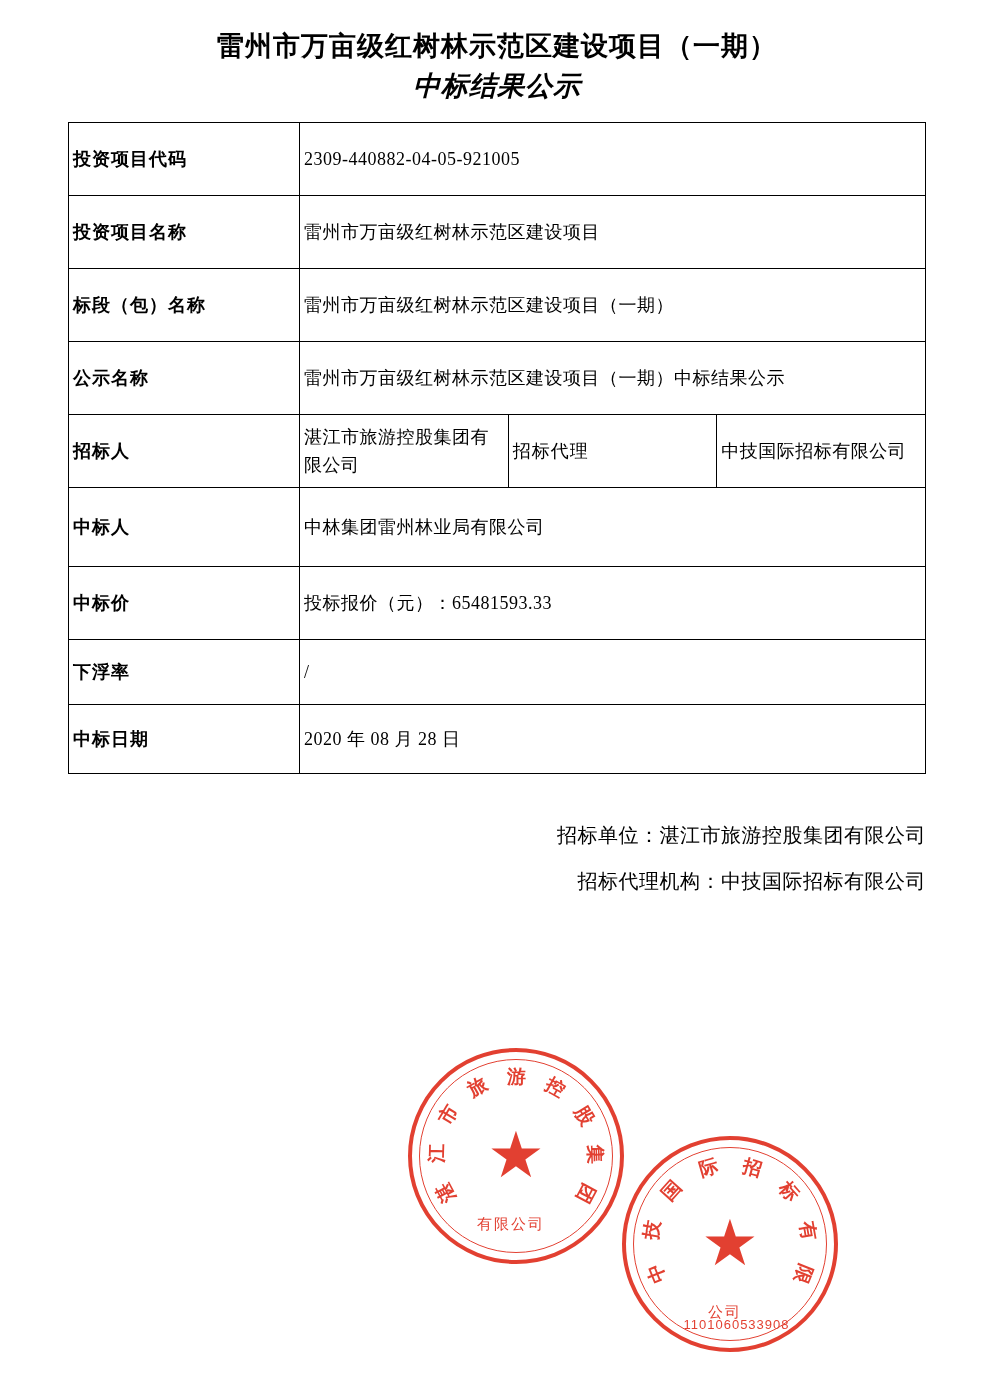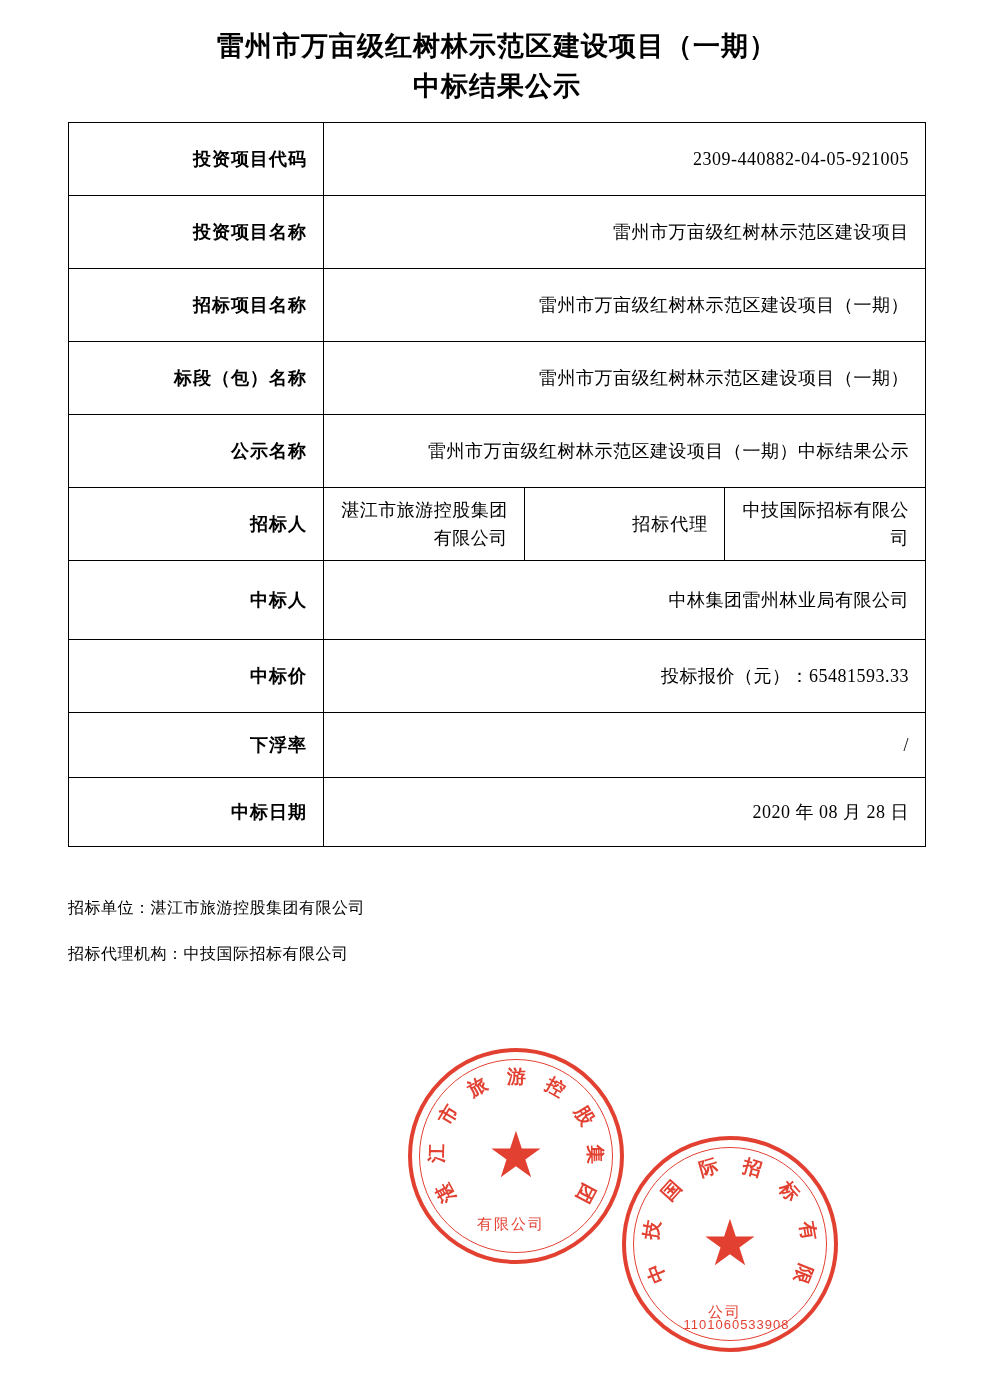--- a/index.html
+++ b/index.html
@@ -24,33 +24,34 @@
   .doc-title {
     text-align: center;
     font-weight: bold;
     font-size: 27px;
     line-height: 40px;
     letter-spacing: 1px;
     padding-top: 26px;
   }
   .doc-title .line2 {
     display: block;
+    font-style: italic;
   }
   table.main {
     border-collapse: collapse;
     width: 858px;
     margin: 16px auto 0 auto;
     table-layout: fixed;
   }
   table.main td {
     border: 1px solid #000000;
     font-size: 18px;
-    padding: 6px 16px;
+    padding: 6px 4px;
     vertical-align: middle;
-    text-align: right;
+    text-align: left;
     line-height: 28px;
   }
   td.label {
     font-weight: bold;
     width: 222px;
     letter-spacing: 1px;
   }
   td.value {
     font-weight: normal;
     letter-spacing: 0.5px;
@@ -70,23 +71,23 @@
     letter-spacing: 1px;
   }
   td.agent-val {
     width: 186px;
     line-height: 28px;
   }
   .sign-block {
     position: relative;
     width: 858px;
     margin: 38px auto 0 auto;
-    font-size: 16px;
+    font-size: 20px;
     line-height: 46px;
-    text-align: left;
+    text-align: right;
   }
   .sign-line {
     letter-spacing: 0.5px;
     position: relative;
     z-index: 1;
   }
   
   .seal {
     position: absolute;
     border: 4px solid #e03020;
@@ -169,24 +170,20 @@
 
   <table class="main">
     <tbody>
       <tr class="r-code">
         <td class="label">投资项目代码</td>
         <td class="value" colspan="3">2309-440882-04-05-921005</td>
       </tr>
       <tr class="r-iname">
         <td class="label">投资项目名称</td>
         <td class="value" colspan="3">雷州市万亩级红树林示范区建设项目</td>
-      </tr>
-      <tr class="r-bname">
-        <td class="label">招标项目名称</td>
-        <td class="value" colspan="3">雷州市万亩级红树林示范区建设项目（一期）</td>
       </tr>
       <tr class="r-lotname">
         <td class="label">标段（包）名称</td>
         <td class="value" colspan="3">雷州市万亩级红树林示范区建设项目（一期）</td>
       </tr>
       <tr class="r-pubname">
         <td class="label">公示名称</td>
         <td class="value" colspan="3">雷州市万亩级红树林示范区建设项目（一期）中标结果公示</td>
       </tr>
       <tr class="r-tenderer">

